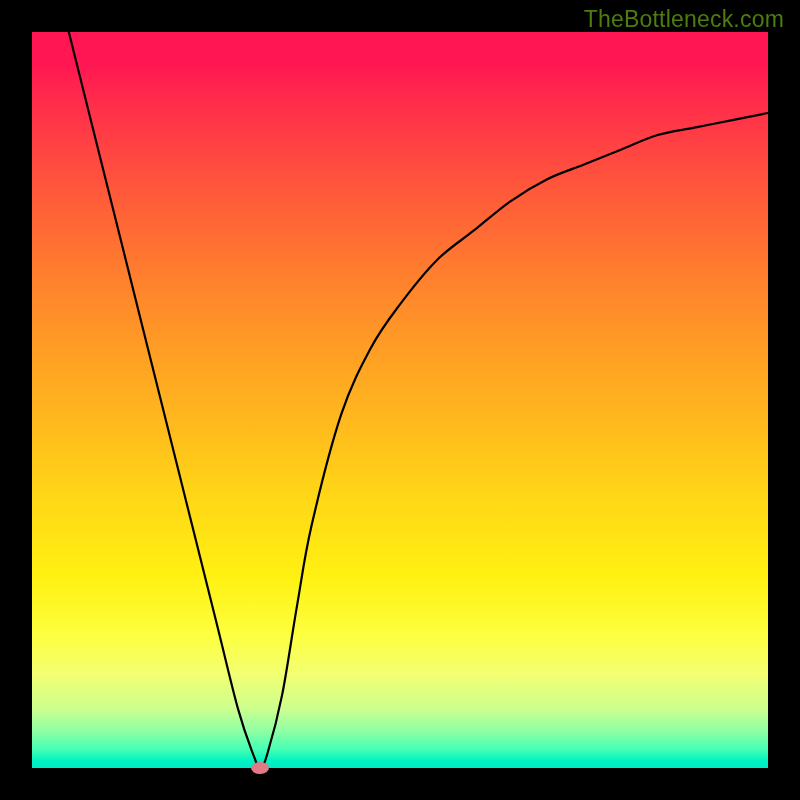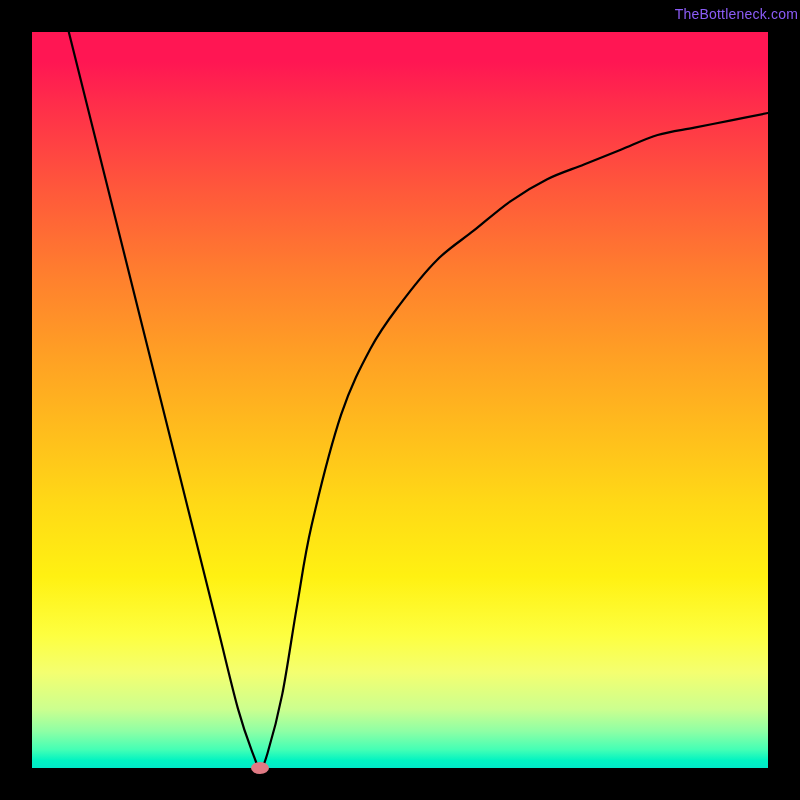--- a/index.html
+++ b/index.html
@@ -30,24 +30,24 @@
       #f4ff70 87%,
       #ccff8f 92%,
       #8effa5 95%,
       #44ffb5 97.5%,
       #00f3c2 99%,
       #00e8c8 100%);
   }
   .watermark {
     position: absolute;
     top: 6px;
-    right: 2px;
+    right: 16px;
     font-family: Arial, Helvetica, sans-serif;
-    font-size: 14px;
-    color: #8b5cf6;
+    font-size: 23px;
+    color: #4d7c0f;
     letter-spacing: 0.2px;
     user-select: none;
   }
   svg.curve {
     position: absolute;
     left: 0; top: 0;
     width: 100%; height: 100%;
   }
   .marker {
     position: absolute;

